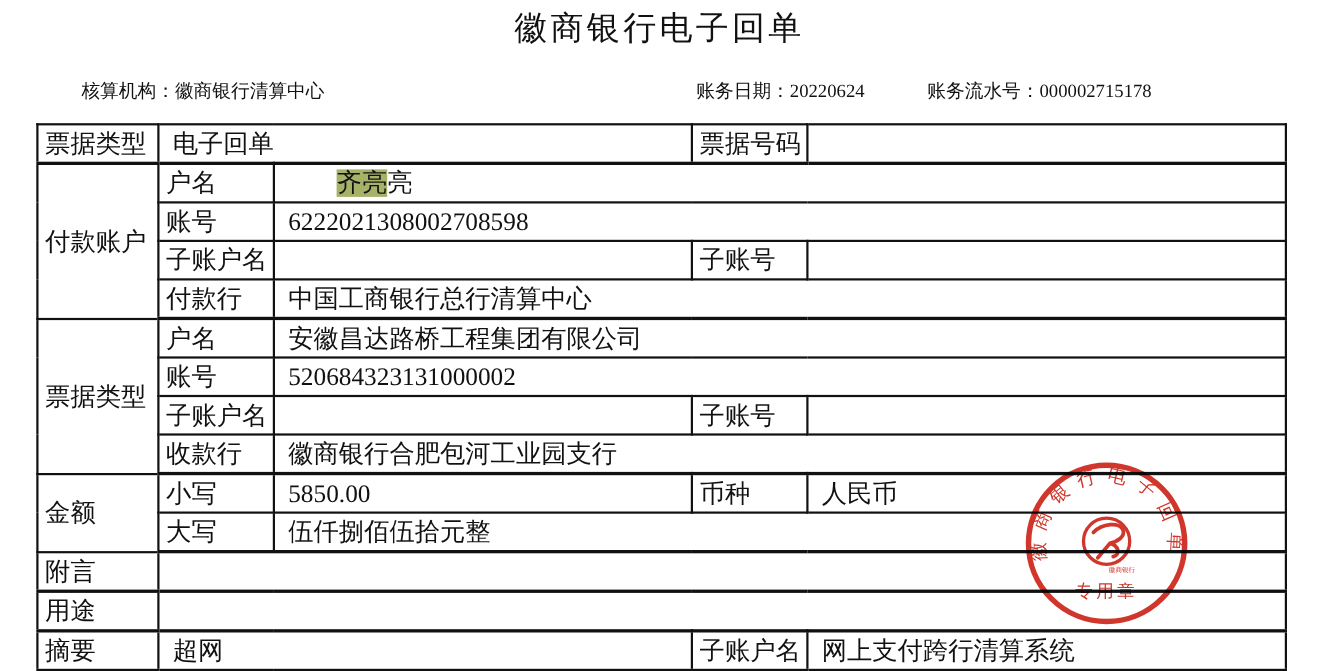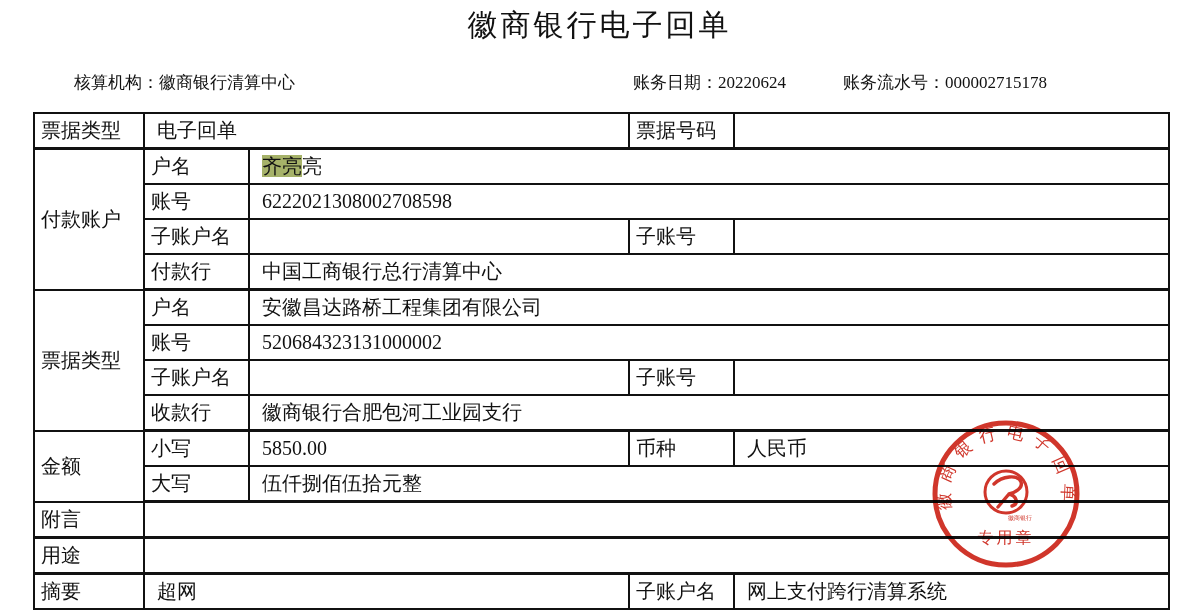--- a/index.html
+++ b/index.html
@@ -13,27 +13,27 @@
   }
   .meta{position:absolute;top:71px;font-size:17px;white-space:nowrap;}
   .meta-org{left:35px;margin-left:39px;}
   .meta-date{left:633px;}
   .meta-serial{left:843px;}
   table.receipt{
     position:absolute;left:33px;top:112px;width:1135px;
     border-collapse:collapse;table-layout:fixed;
   }
   table.receipt td{
-    border:2px solid #111;height:33px;font-size:20px;
+    border:2px solid #111;height:33px;font-size:23px;
     padding:0 4px 0 6px;vertical-align:middle;white-space:nowrap;overflow:hidden;
   }
   table.receipt td.val{padding-left:12px;}
   tr.thick td{border-bottom-width:3px;}
   td.sec{text-align:left;padding-left:8px;margin-left:40px;}
-  .hl{background:#a6b269;}
+  .hl{background:#a6b269;margin-left:44px;}
   .stamp{
     position:absolute;left:928px;top:416px;width:156px;height:156px;
     opacity:0.92;mix-blend-mode:multiply;pointer-events:none;
   }
 </style>
 </head>
 <body>
 
 <div class="title">徽商银行电子回单</div>
 

